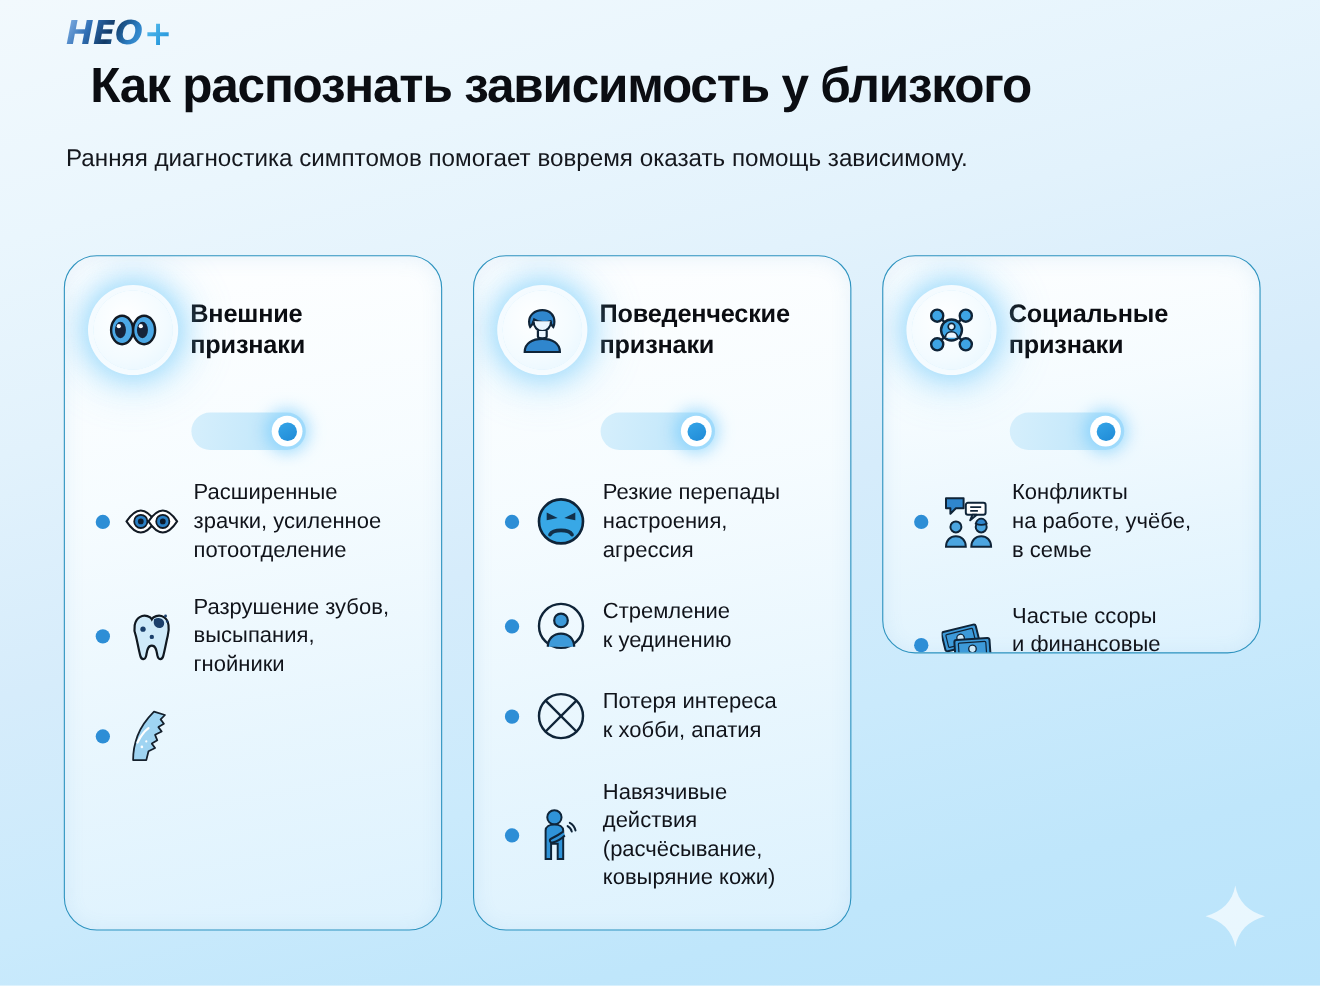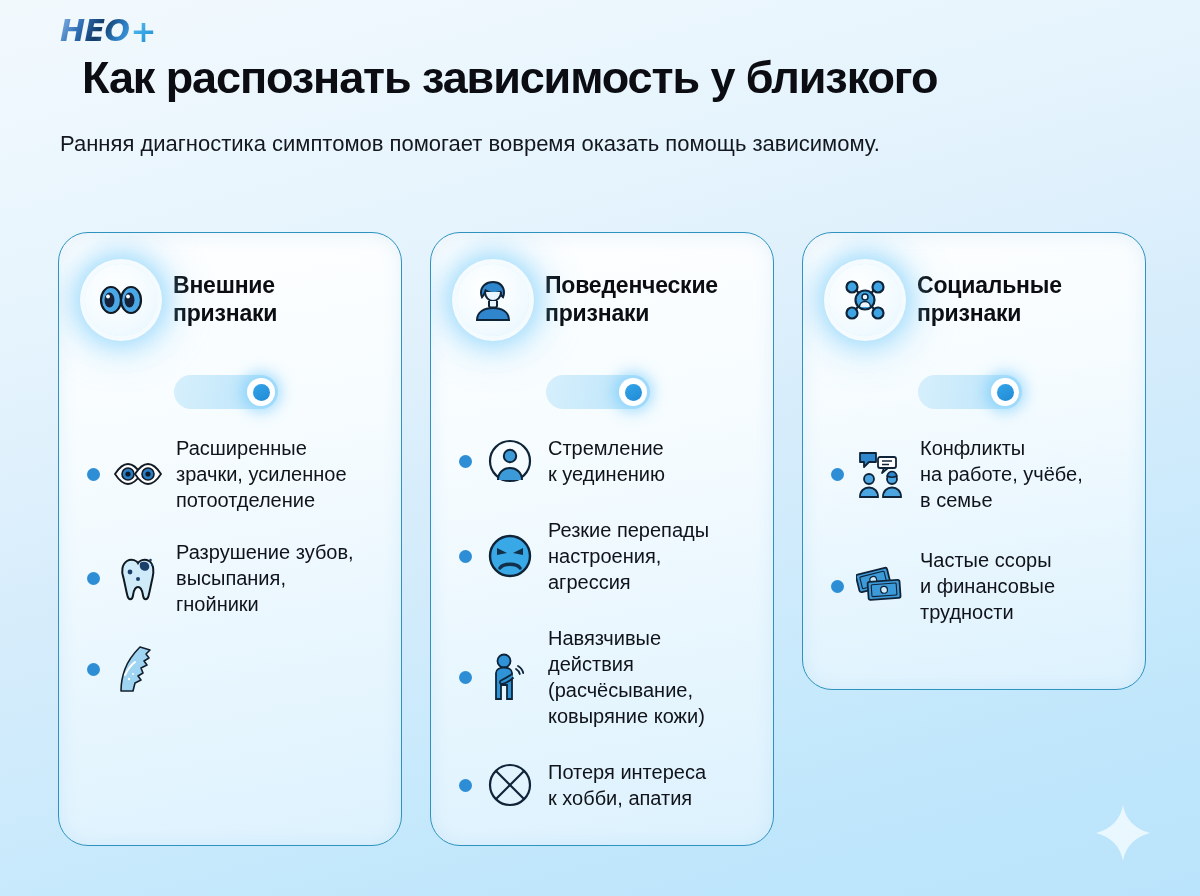--- a/index.html
+++ b/index.html
@@ -109,21 +109,21 @@
         rgba(255,255,255,0.95) 0%,
         rgba(248,253,255,0.92) 35%,
         rgba(234,247,254,0.9) 70%,
         rgba(224,243,254,0.88) 100%);
     box-shadow: 0 2px 18px rgba(80,160,210,0.12) inset;
     overflow: hidden;
     padding: 26px 30px 30px 22px;
   }
   .card-1 { height: 614px; }
   .card-2 { height: 614px; }
-  .card-3 { height: 458px; }
+  .card-3 { height: 362px; }
 
   
   .card-head {
     display: flex;
     align-items: center;
     gap: 16px;
     padding-left: 4px;
     min-height: 82px;
   }
   .head-badge {
@@ -326,72 +326,72 @@
         <span class="knob"></span>
       </div>
     </div>
 
     <div class="list">
 
       <div class="item">
         <span class="bullet"></span>
         <span class="item-icon">
           <svg width="46" height="46" viewBox="0 0 46 46" aria-hidden="true">
-            <circle cx="23" cy="23" r="20" fill="none" stroke="#0f2438" stroke-width="2.2"></circle>
-            <circle cx="23" cy="18" r="6.2" fill="#3d9ad9" stroke="#0f2438" stroke-width="2"></circle>
-            <path d="M11 42c0-7.5 5.4-12 12-12s12 4.5 12 12" fill="#3d9ad9" stroke="#0f2438" stroke-width="2"></path>
-          </svg>
-        </span>
-        <span class="item-text">Стремление
-к уединению</span>
-      </div>
-
-      <div class="item">
-        <span class="bullet"></span>
-        <span class="item-icon">
-          <svg width="46" height="46" viewBox="0 0 46 46" aria-hidden="true">
             <circle cx="23" cy="23" r="20" fill="#38a8e6" stroke="#0f2438" stroke-width="2.4"></circle>
             <path d="M10 15l10 5-10 2z" fill="#123049"></path>
             <path d="M36 15l-10 5 10 2z" fill="#123049"></path>
             <path d="M13 35c3-5 17-5 20 0" stroke="#123049" stroke-width="3.4" fill="none" stroke-linecap="round"></path>
           </svg>
         </span>
         <span class="item-text">Резкие перепады
 настроения,
 агрессия</span>
+      </div>
+
+      <div class="item">
+        <span class="bullet"></span>
+        <span class="item-icon">
+          <svg width="46" height="46" viewBox="0 0 46 46" aria-hidden="true">
+            <circle cx="23" cy="23" r="20" fill="none" stroke="#0f2438" stroke-width="2.2"></circle>
+            <circle cx="23" cy="18" r="6.2" fill="#3d9ad9" stroke="#0f2438" stroke-width="2"></circle>
+            <path d="M11 42c0-7.5 5.4-12 12-12s12 4.5 12 12" fill="#3d9ad9" stroke="#0f2438" stroke-width="2"></path>
+          </svg>
+        </span>
+        <span class="item-text">Стремление
+к уединению</span>
+      </div>
+
+      <div class="item">
+        <span class="bullet"></span>
+        <span class="item-icon">
+          <svg width="46" height="46" viewBox="0 0 46 46" aria-hidden="true">
+            <circle cx="23" cy="23" r="20" fill="none" stroke="#0f2438" stroke-width="2.2"></circle>
+            <line x1="9" y1="9" x2="37" y2="37" stroke="#0f2438" stroke-width="2.2"></line>
+            <line x1="37" y1="9" x2="9" y2="37" stroke="#0f2438" stroke-width="2.2"></line>
+          </svg>
+        </span>
+        <span class="item-text">Потеря интереса
+к хобби, апатия</span>
       </div>
 
       <div class="item">
         <span class="bullet"></span>
         <span class="item-icon">
           <svg width="46" height="48" viewBox="0 0 46 48" aria-hidden="true">
             <circle cx="17" cy="8" r="6.5" fill="#2f93d8" stroke="#0f2438" stroke-width="1.8"></circle>
             <path d="M9 20c0-3.5 3.6-5.5 8-5.5s8 2 8 5.5v26h-5V32h-6v14H9z" fill="#2f93d8" stroke="#0f2438" stroke-width="1.8"></path>
             <path d="M25 21c-4 3-8 5-11 6.5-2 1-1 4 1.5 3.4 4-1 8-3.5 11-6.4" fill="#2f93d8" stroke="#0f2438" stroke-width="1.8"></path>
             <path d="M29 16c2 1.2 3.4 3 3.8 5" stroke="#0f2438" stroke-width="1.8" fill="none" stroke-linecap="round"></path>
             <path d="M31 13c2.8 1.6 4.6 4 5.2 7" stroke="#0f2438" stroke-width="1.8" fill="none" stroke-linecap="round"></path>
           </svg>
         </span>
         <span class="item-text">Навязчивые
 действия
 (расчёсывание,
 ковыряние кожи)</span>
-      </div>
-
-      <div class="item">
-        <span class="bullet"></span>
-        <span class="item-icon">
-          <svg width="46" height="46" viewBox="0 0 46 46" aria-hidden="true">
-            <circle cx="23" cy="23" r="20" fill="none" stroke="#0f2438" stroke-width="2.2"></circle>
-            <line x1="9" y1="9" x2="37" y2="37" stroke="#0f2438" stroke-width="2.2"></line>
-            <line x1="37" y1="9" x2="9" y2="37" stroke="#0f2438" stroke-width="2.2"></line>
-          </svg>
-        </span>
-        <span class="item-text">Потеря интереса
-к хобби, апатия</span>
       </div>
 
     </div>
   </section>
 
   <section class="card card-3">
     <div class="card-head">
       <div class="head-badge">
         <svg width="46" height="46" viewBox="0 0 46 46" aria-hidden="true">
           <line x1="12" y1="11" x2="34" y2="34" stroke="#0f2438" stroke-width="2.2"></line>

